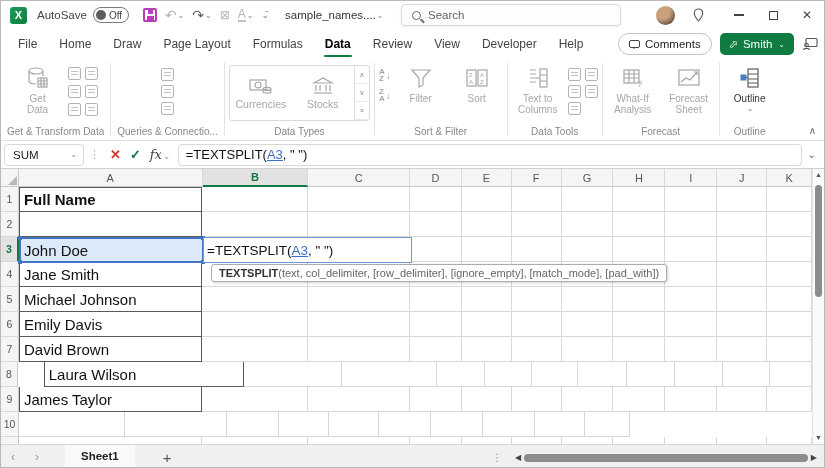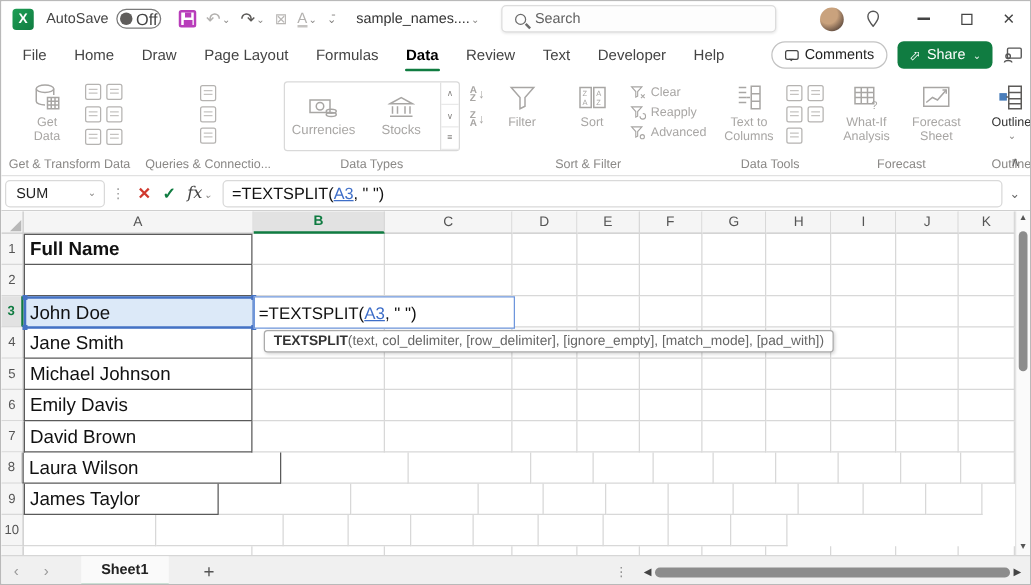--- a/index.html
+++ b/index.html
@@ -10,21 +10,21 @@
 
   
   .titlebar { height:28px; display:flex; align-items:center; background:#fff; position:relative; }
   .xl-logo { width:17px; height:17px; margin-left:9px; border-radius:3px;
              background:linear-gradient(135deg,#1d9e55,#107c41); color:#fff; font-size:11px; font-weight:bold;
              display:flex; align-items:center; justify-content:center; }
   .autosave-label { font-size:11.5px; color:#444; margin-left:10px;text-align:right; }
   .toggle { width:36px; height:16px; border:1px solid #7a7a7a; border-radius:9px; margin-left:6px;
             display:flex; align-items:center; }
   .toggle .knob { width:10px; height:10px; border-radius:50%; background:#5f5d5b; margin-left:2px; }
-  .toggle .state { font-size:13px; color:#444; margin-left:3px; }
+  .toggle .state { font-size:10px; color:#444; margin-left:3px; }
   .qat { display:flex; align-items:center; gap:4px; margin-left:12px; }
   .qat .btn { display:flex; align-items:center; font-size:14px; color:#5c5a58; padding:0 2px; }
   .qat .disabled { color:#b3b1af; }
   .chev { font-size:8px; color:#8a8886; margin-left:1px; }
   .save-glyph { width:14px; height:14px; border:2px solid #b83dba; border-radius:2px; position:relative; }
   .save-glyph:before { content:""; position:absolute; top:0; left:3px; width:5px; height:4px; background:#b83dba; }
   .save-glyph:after  { content:""; position:absolute; bottom:0; left:2px; width:7px; height:4px; background:#b83dba; }
   .ax-icon { font-size:12px; color:#b3b1af; border-bottom:2px solid #c5c3c1; line-height:12px; }
   .tablex-icon { font-size:12px; color:#b9b7b5; }
   .qat-more { font-size:9px; color:#7a7876; }
@@ -207,31 +207,31 @@
   </div>
 
   <div class="tabrow">
     <span class="rtab">File</span>
     <span class="rtab">Home</span>
     <span class="rtab">Draw</span>
     <span class="rtab">Page Layout</span>
     <span class="rtab">Formulas</span>
     <span class="rtab active">Data</span>
     <span class="rtab">Review</span>
-    <span class="rtab">Text</span>
+    <span class="rtab">View</span>
     <span class="rtab">Developer</span>
     <span class="rtab">Help</span>
     <div class="tabrow-right">
       <div class="comments-btn">
         <span class="bubble"></span>
         <span>Comments</span>
       </div>
       <div class="share-btn">
         <span class="share-glyph">⬀</span>
-        <span>Share</span>
+        <span>Smith</span>
         <span class="chev">⌄</span>
       </div>
       <div class="present-icon">
         <svg width="16" height="14" viewBox="0 0 16 14">
             <rect x="4" y="1.5" width="11" height="8" rx="1" fill="none" stroke="#555" stroke-width="1.1"></rect>
             <circle cx="4.5" cy="8" r="1.8" fill="none" stroke="#555" stroke-width="1.1"></circle>
             <path d="M1.5 13 C1.8 10.8 7.2 10.8 7.5 13" fill="none" stroke="#555" stroke-width="1.1"></path>
           </svg>
       </div>
     </div>
@@ -336,43 +336,20 @@
           <svg width="24" height="24" viewBox="0 0 24 24">
               <rect x="2" y="4" width="9" height="16" class="gicon"></rect>
               <rect x="13" y="4" width="9" height="16" class="gicon"></rect>
               <text x="4" y="11" font-size="6" fill="#a8a6a4" stroke="none">Z</text>
               <text x="4" y="18" font-size="6" fill="#a8a6a4" stroke="none">A</text>
               <text x="15" y="11" font-size="6" fill="#a8a6a4" stroke="none">A</text>
               <text x="15" y="18" font-size="6" fill="#a8a6a4" stroke="none">Z</text>
             </svg>
           <span class="blabel">Sort</span>
         </div>
-        <div class="smallcol">
-          <span class="smallbtn">
-            <svg width="13" height="12" viewBox="0 0 16 16">
-                <path d="M1 2h11l-4.5 5v5l-2 1V7z" class="gicon"></path>
-                <path d="M11 10l4 4M15 10l-4 4" class="gicon"></path>
-              </svg>
-            <span>Clear</span>
-          </span>
-          <span class="smallbtn">
-            <svg width="13" height="12" viewBox="0 0 16 16">
-                <path d="M1 2h11l-4.5 5v5l-2 1V7z" class="gicon"></path>
-                <path d="M10 12a3 3 0 1 0 3-3" class="gicon"></path>
-              </svg>
-            <span>Reapply</span>
-          </span>
-          <span class="smallbtn">
-            <svg width="13" height="12" viewBox="0 0 16 16">
-                <path d="M1 2h11l-4.5 5v5l-2 1V7z" class="gicon"></path>
-                <circle cx="12.5" cy="12.5" r="2.2" class="gicon"></circle>
-              </svg>
-            <span>Advanced</span>
-          </span>
-        </div>
       </div>
       <span class="glabel">Sort &amp; Filter</span>
     </div>
     <div class="rsep"></div>
 
     <div class="rgroup">
       <div class="content">
         <div class="bigbtn">
           <svg width="24" height="24" viewBox="0 0 24 24">
               <path d="M4 4h6M4 8h6M4 12h6M4 16h6" class="gicon"></path>
@@ -569,35 +546,35 @@
           <div class="cell" style="width: 50px;"></div>
           <div class="cell" style="width: 50px;"></div>
           <div class="cell" style="width: 52px;"></div>
           <div class="cell" style="width: 52px;"></div>
           <div class="cell" style="width: 52px;"></div>
           <div class="cell" style="width: 50px;"></div>
           <div class="cell" style="width: 45px;"></div>
         </div>
         <div class="grid-row">
           <div class="row-hdr">8</div>
-          <div class="cell boxed" style="width: 216px;">Laura Wilson</div>
+          <div class="cell boxed" style="width: 216px; margin-left: 26px;">Laura Wilson</div>
           <div class="cell" style="width: 106px;"></div>
           <div class="cell" style="width: 102px;"></div>
           <div class="cell" style="width: 52px;"></div>
           <div class="cell" style="width: 50px;"></div>
           <div class="cell" style="width: 50px;"></div>
           <div class="cell" style="width: 52px;"></div>
           <div class="cell" style="width: 52px;"></div>
           <div class="cell" style="width: 52px;"></div>
           <div class="cell" style="width: 50px;"></div>
           <div class="cell" style="width: 45px;"></div>
         </div>
         <div class="grid-row">
           <div class="row-hdr">9</div>
-          <div class="cell boxed" style="width: 156px;">James Taylor</div>
+          <div class="cell boxed" style="width: 184px;">James Taylor</div>
           <div class="cell" style="width: 106px;"></div>
           <div class="cell" style="width: 102px;"></div>
           <div class="cell" style="width: 52px;"></div>
           <div class="cell" style="width: 50px;"></div>
           <div class="cell" style="width: 50px;"></div>
           <div class="cell" style="width: 52px;"></div>
           <div class="cell" style="width: 52px;"></div>
           <div class="cell" style="width: 52px;"></div>
           <div class="cell" style="width: 50px;"></div>
           <div class="cell" style="width: 45px;"></div>

